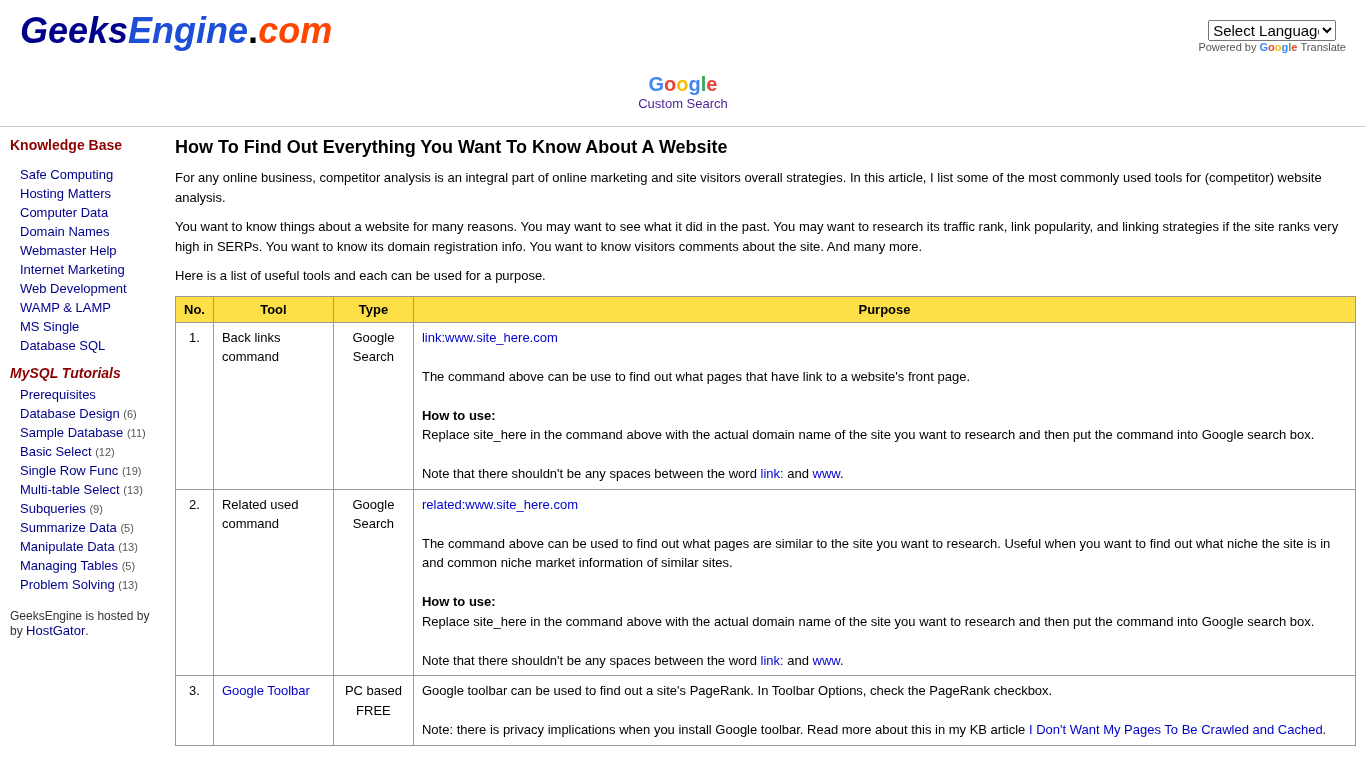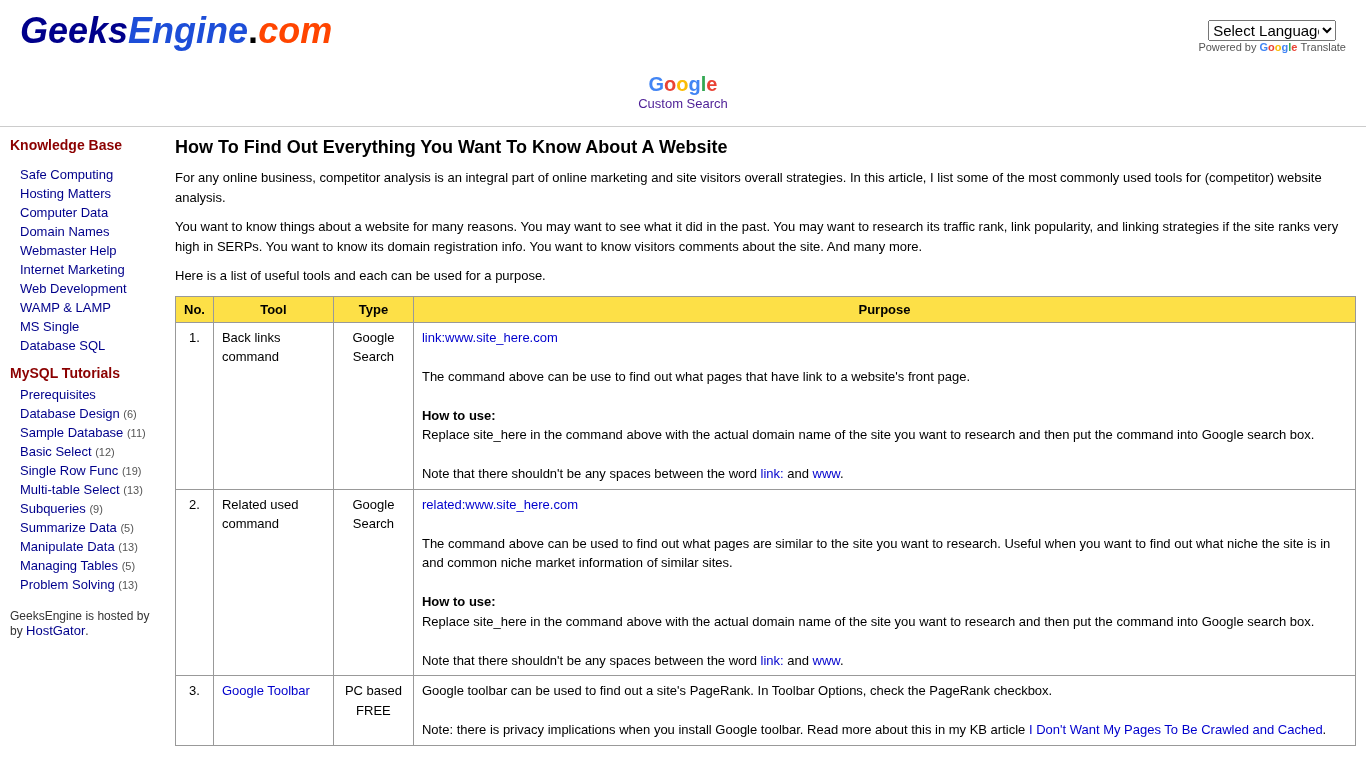--- a/index.html
+++ b/index.html
@@ -30,21 +30,21 @@
     #google-logo .g3 { color: #FBBC05; }
     #google-logo .g4 { color: #4285F4; }
     #google-logo .g5 { color: #34A853; }
     #google-logo .g6 { color: #EA4335; }
     #custom-search { font-size: 13px; color: #4c1d95; }
 
     #main-layout { display: flex; padding: 10px; gap: 10px; }
     #sidebar { width: 155px; flex-shrink: 0; font-size: 13px; }
     #sidebar .section-title { color: #8B0000; font-weight: bold; font-size: 14px; margin-bottom: 12px; }
     #sidebar a { color: #00008B; text-decoration: none; display: block; padding: 2px 0 2px 10px; font-size: 13px; }
-    #sidebar .mysql-title { color: #8B0000; font-weight: bold; font-size: 14px; margin-top: 10px; margin-bottom: 4px; }
+    #sidebar .mysql-title { color: #8B0000; font-weight: bold; font-size: 14px; margin-top: 10px; margin-bottom: 4px; font-style: italic; }
     #sidebar .hosted { margin-top: 15px; font-size: 12px; color: #333; }
     #sidebar .hosted a { display: inline; padding: 0; }
 
     #content { flex: 1; }
     #content h1 { font-size: 18px; font-weight: bold; color: #000; margin-bottom: 10px; }
     #content p { margin-bottom: 10px; line-height: 1.5; }
 
     table { border-collapse: collapse; width: 100%; margin-top: 10px; }
     table th { background: #fde047; border: 1px solid #999; padding: 5px 8px; text-align: center; font-size: 13px; }
     table td { border: 1px solid #999; padding: 5px 8px; vertical-align: top; font-size: 13px; line-height: 1.5; }

